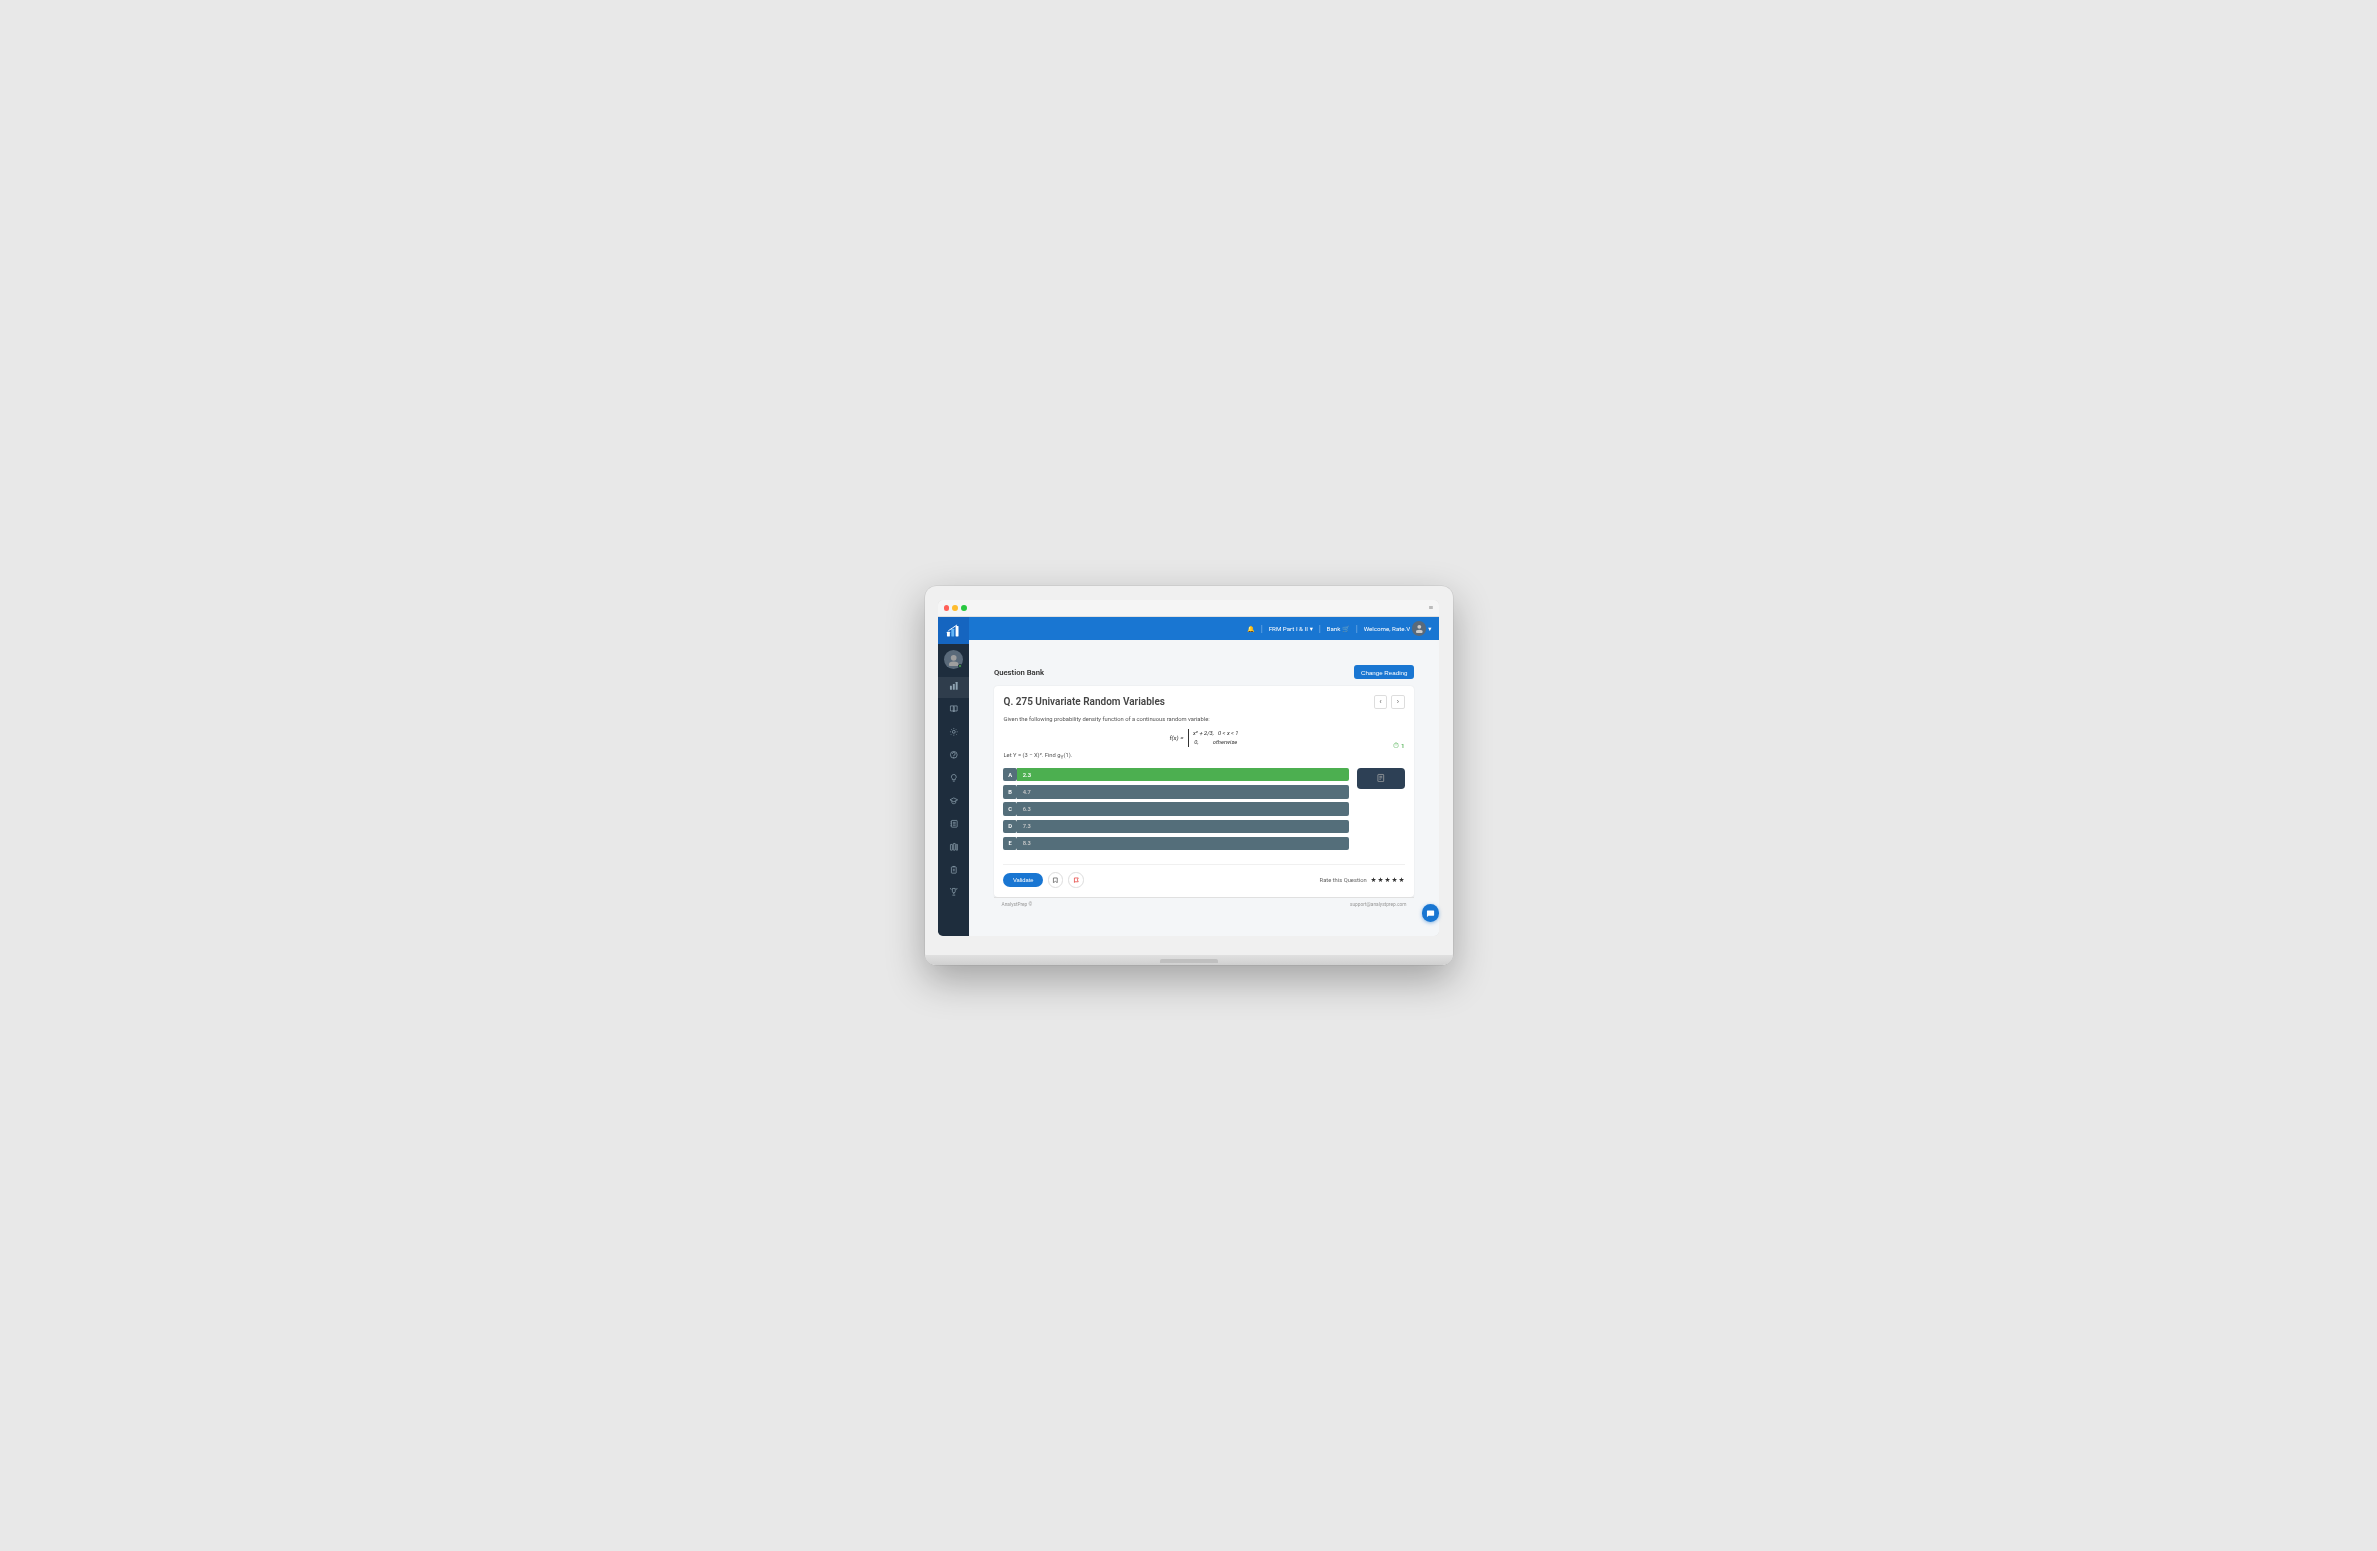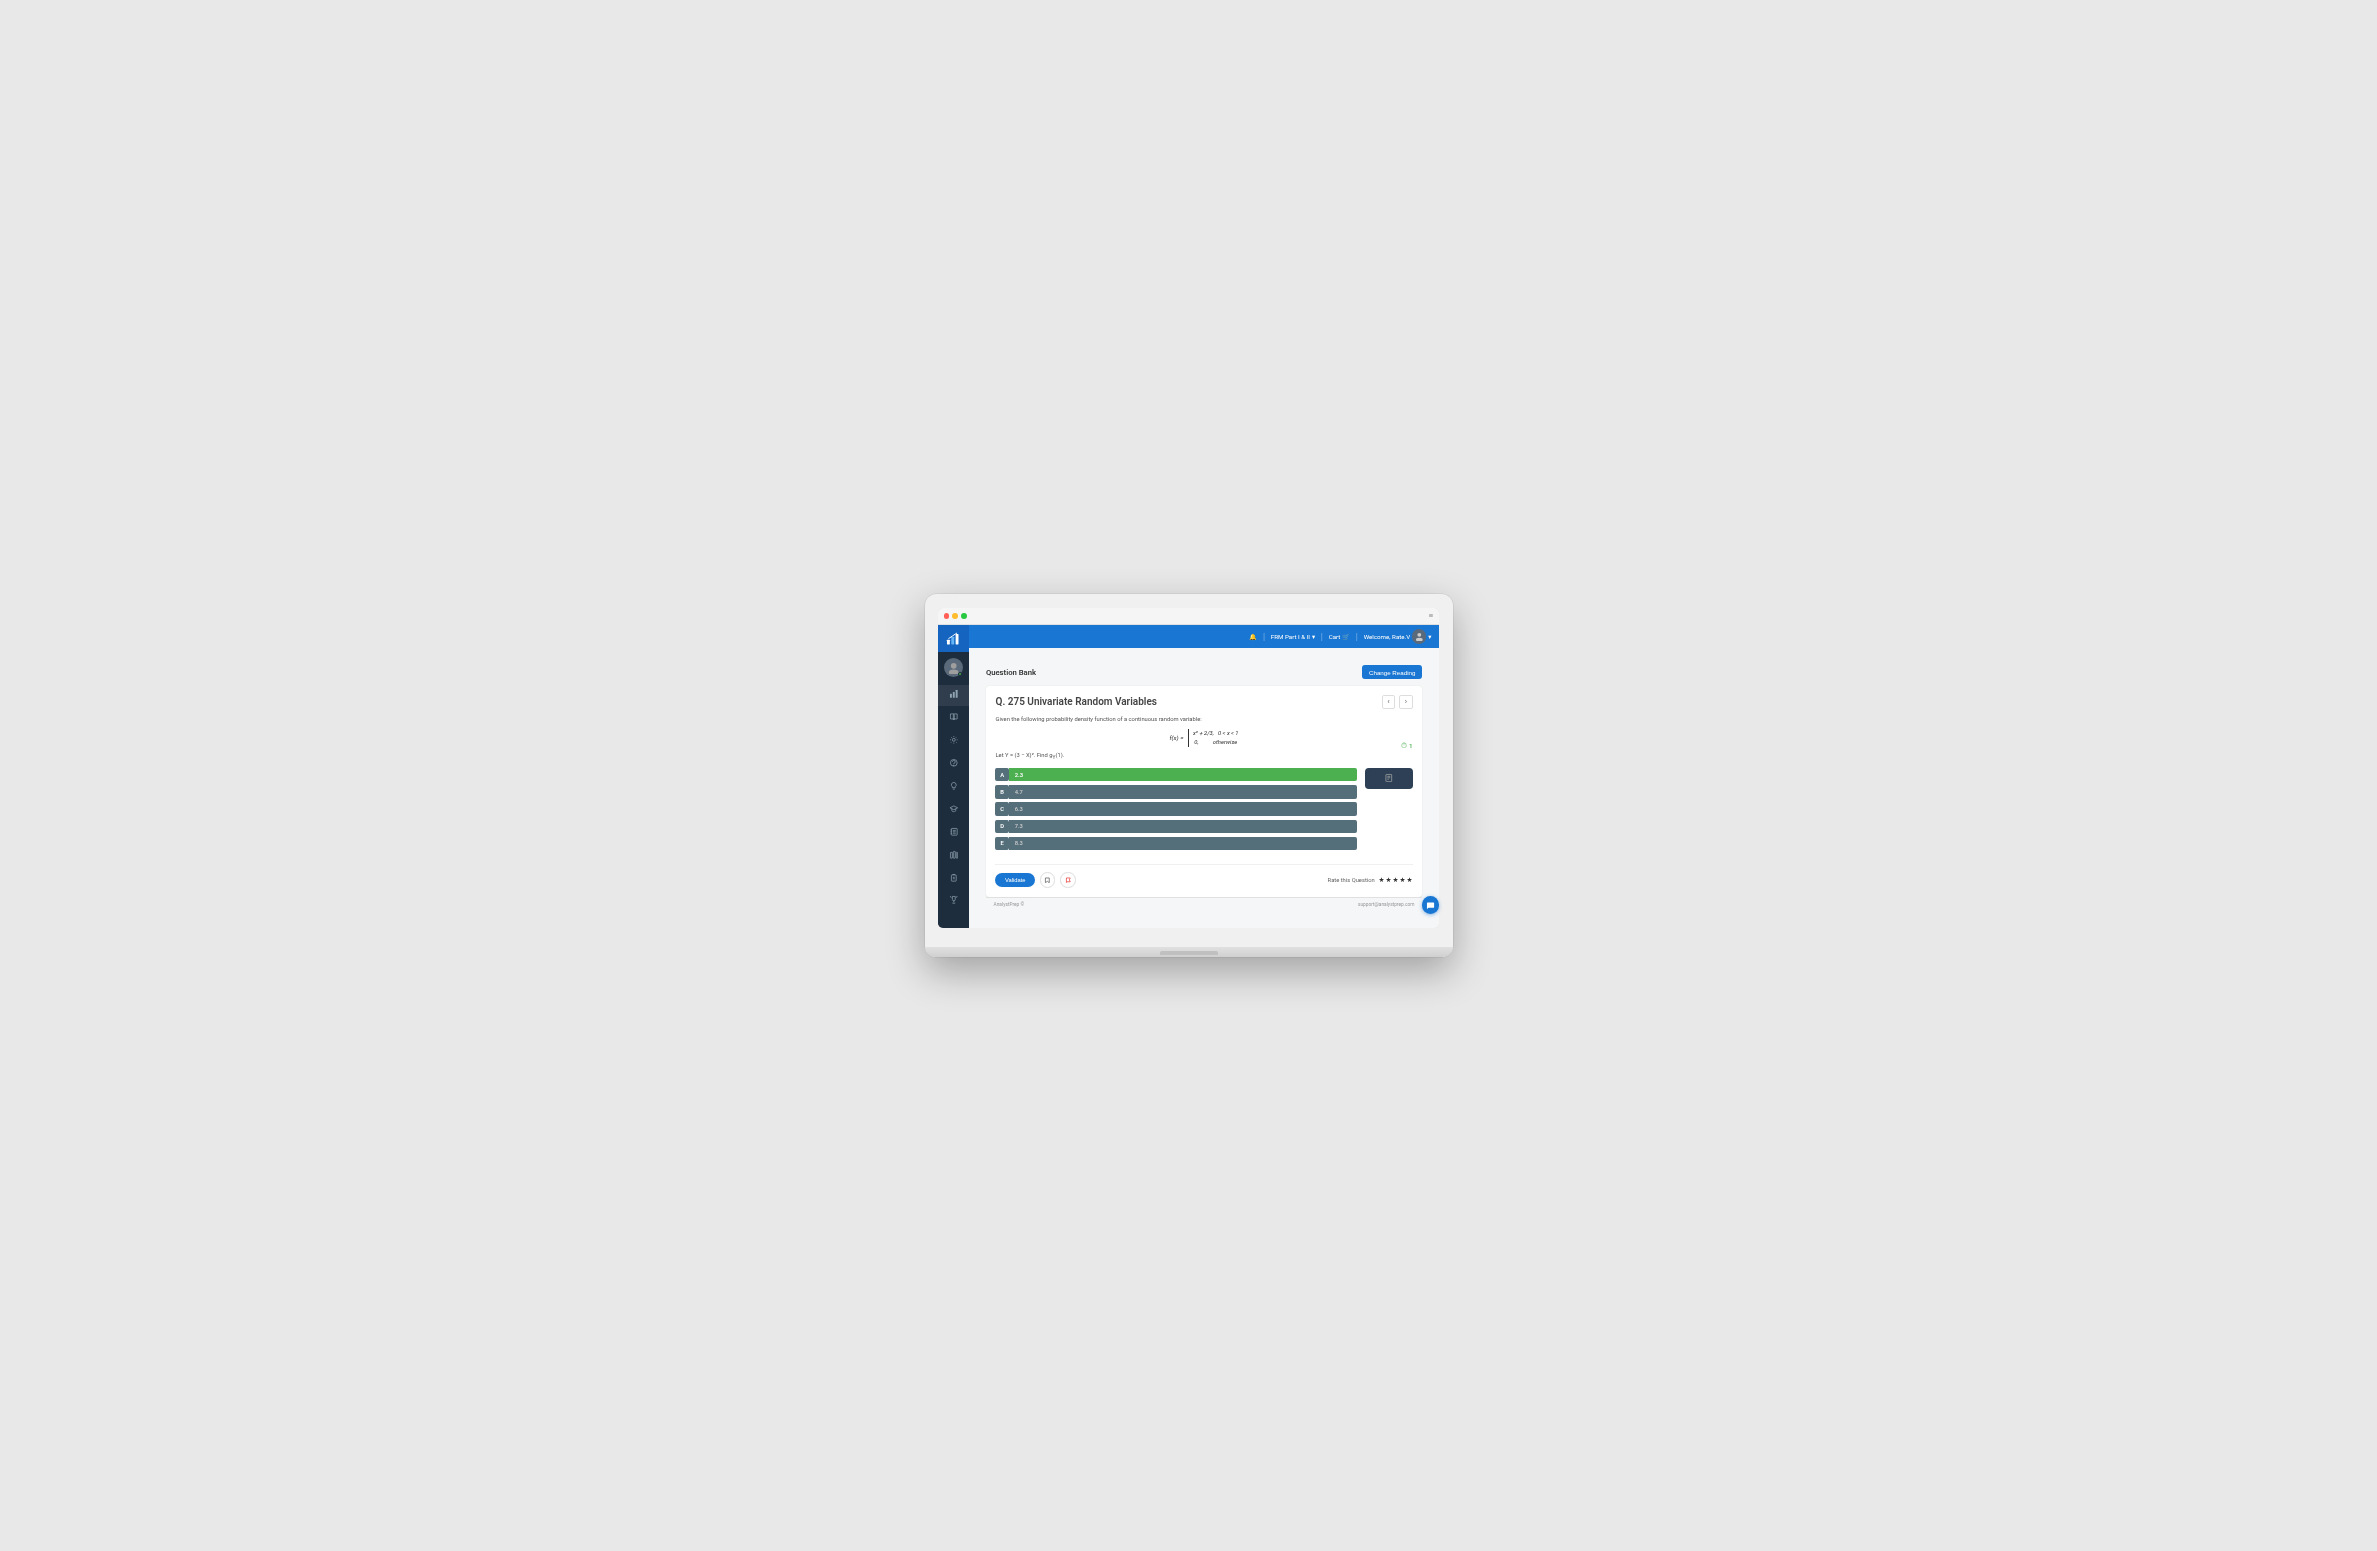--- a/index.html
+++ b/index.html
@@ -184,21 +184,21 @@
       display: flex;
       align-items: center;
       justify-content: center;
       color: #fff;
       font-size: 6.2px;
     }
 
     
     .content-area {
       flex: 1;
-      padding: 17px;
+      padding: 25px;
       overflow-y: auto;
     }
 
     .page-header {
       display: flex;
       align-items: center;
       justify-content: space-between;
       margin-bottom: 6.7px;
     }
 
@@ -631,21 +631,21 @@
           <div class="top-nav-item">
             <span>🔔</span>
           </div>
           <span class="nav-separator">|</span>
           <div class="top-nav-item">
             <span>FRM Part I &amp; II</span>
             <span>▾</span>
           </div>
           <span class="nav-separator">|</span>
           <div class="top-nav-item">
-            <span>Cart</span>
+            <span>Bank</span>
             <span>🛒</span>
           </div>
           <span class="nav-separator">|</span>
           <div class="top-nav-item">
             <span>Welcome, Rate.V</span>
             <div class="nav-avatar">
               <svg width="8.6" height="8.6" viewBox="0 0 18 18" fill="#ccc">
                 <circle cx="9" cy="6" r="4"></circle>
                 <ellipse cx="9" cy="16" rx="7" ry="4"></ellipse>
               </svg>

